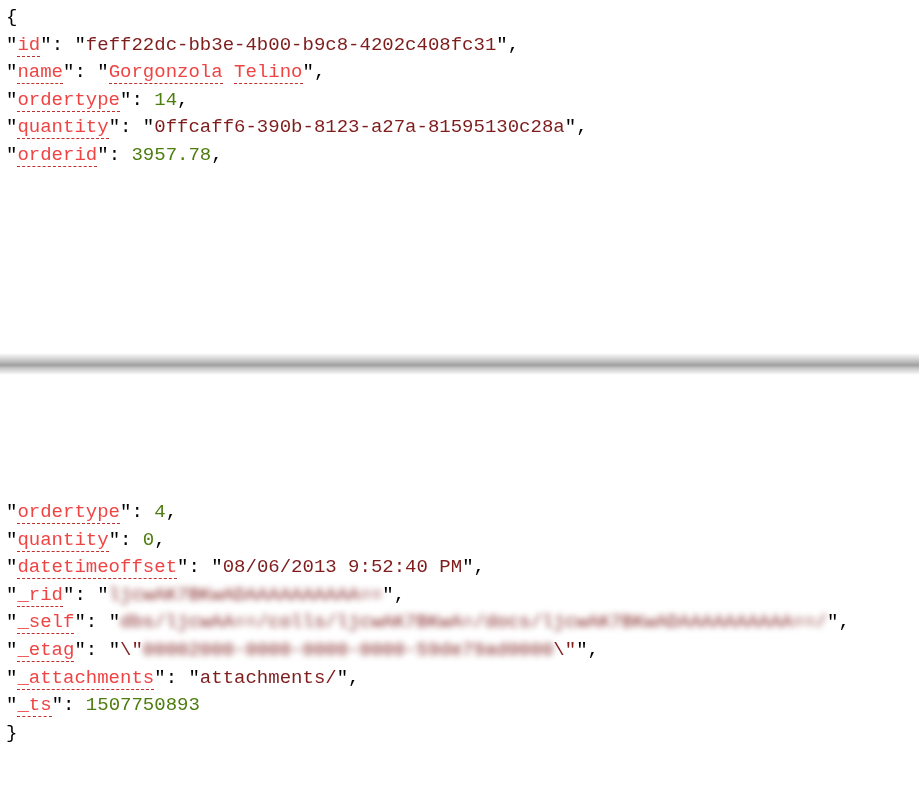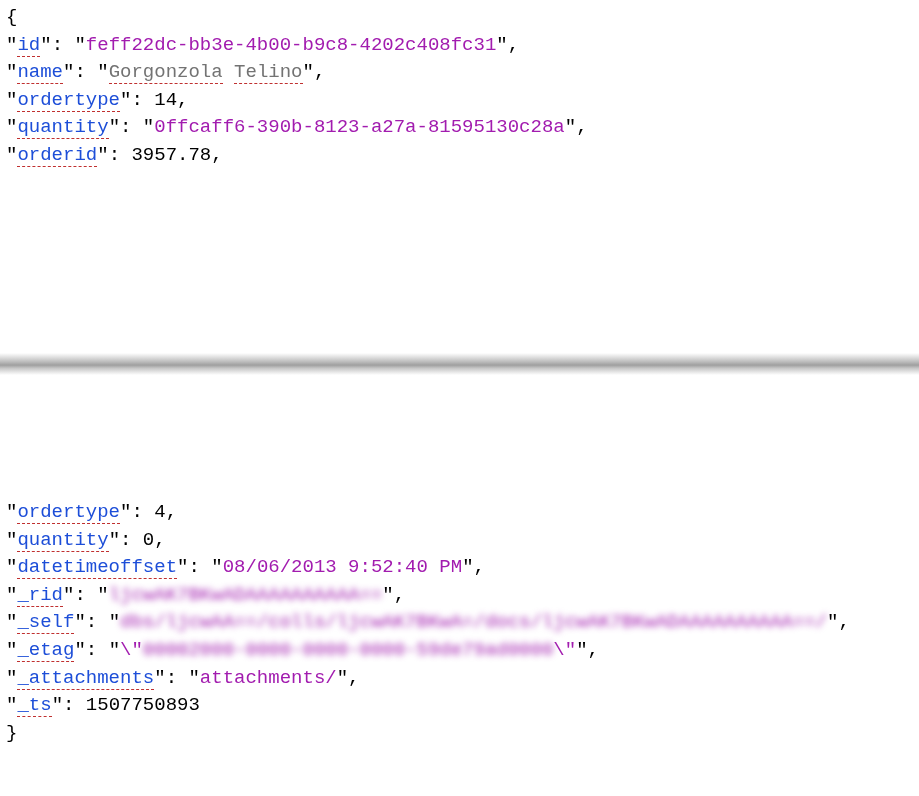--- a/index.html
+++ b/index.html
@@ -13,39 +13,39 @@
   }
   .json-block {
     padding: 4px 6px 10px 6px;
     line-height: 1.45;
     white-space: nowrap;
   }
   .brace {
     color: #000;
   }
   .key {
-    color: #1d4ed8;
+    color: #ef4444;
     border-bottom: 1px dashed #c03030;
     text-decoration: none;
   }
   .quote {
     color: #000;
   }
   .colon {
     color: #000;
   }
   .str {
-    color: #a21caf;
+    color: #7f1d1d;
   }
   .str-u {
-    color: #737373;
+    color: #ef4444;
     border-bottom: 1px dashed #c03030;
   }
   .num {
-    color: #000000;
+    color: #4d7c0f;
   }
   .comma {
     color: #000;
   }
   .divider {
     height: 22px;
     background: linear-gradient(to bottom, #ffffff 0%, #bcbcbc 40%, #9f9f9f 55%, #c8c8c8 70%, #ffffff 100%);
     margin: 14px 0 0 0;
   }
   .gap-top {

